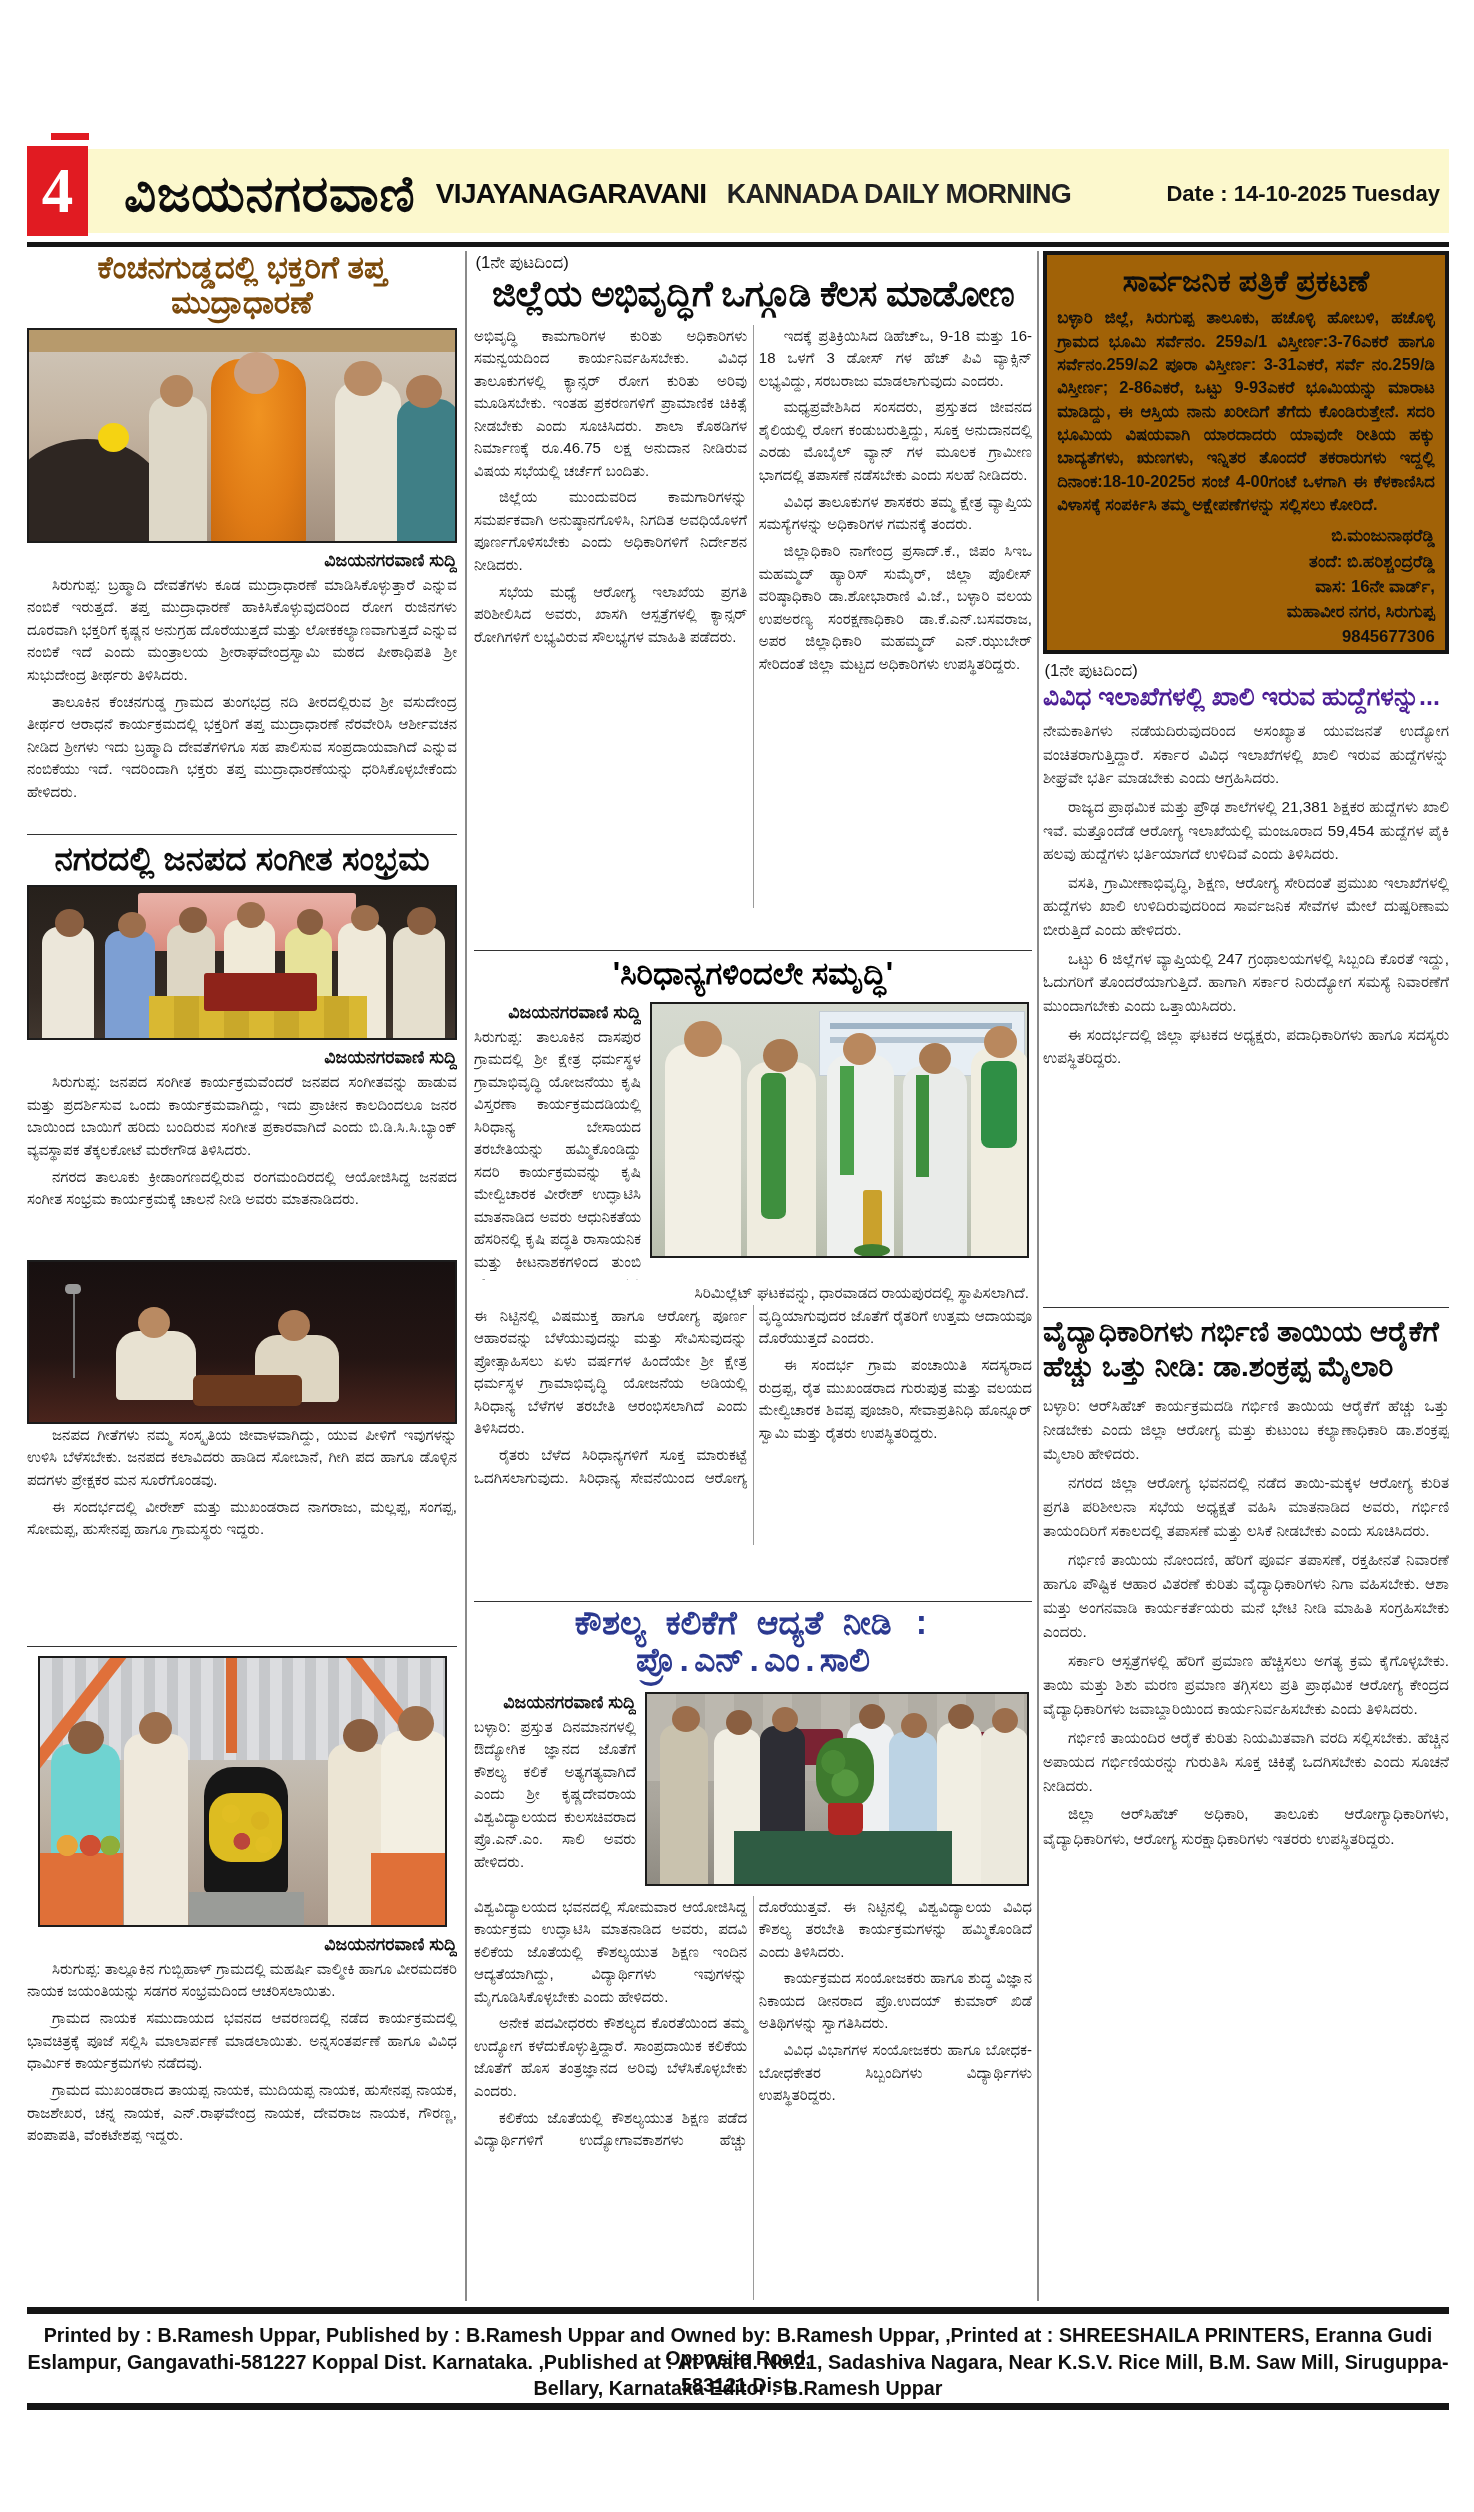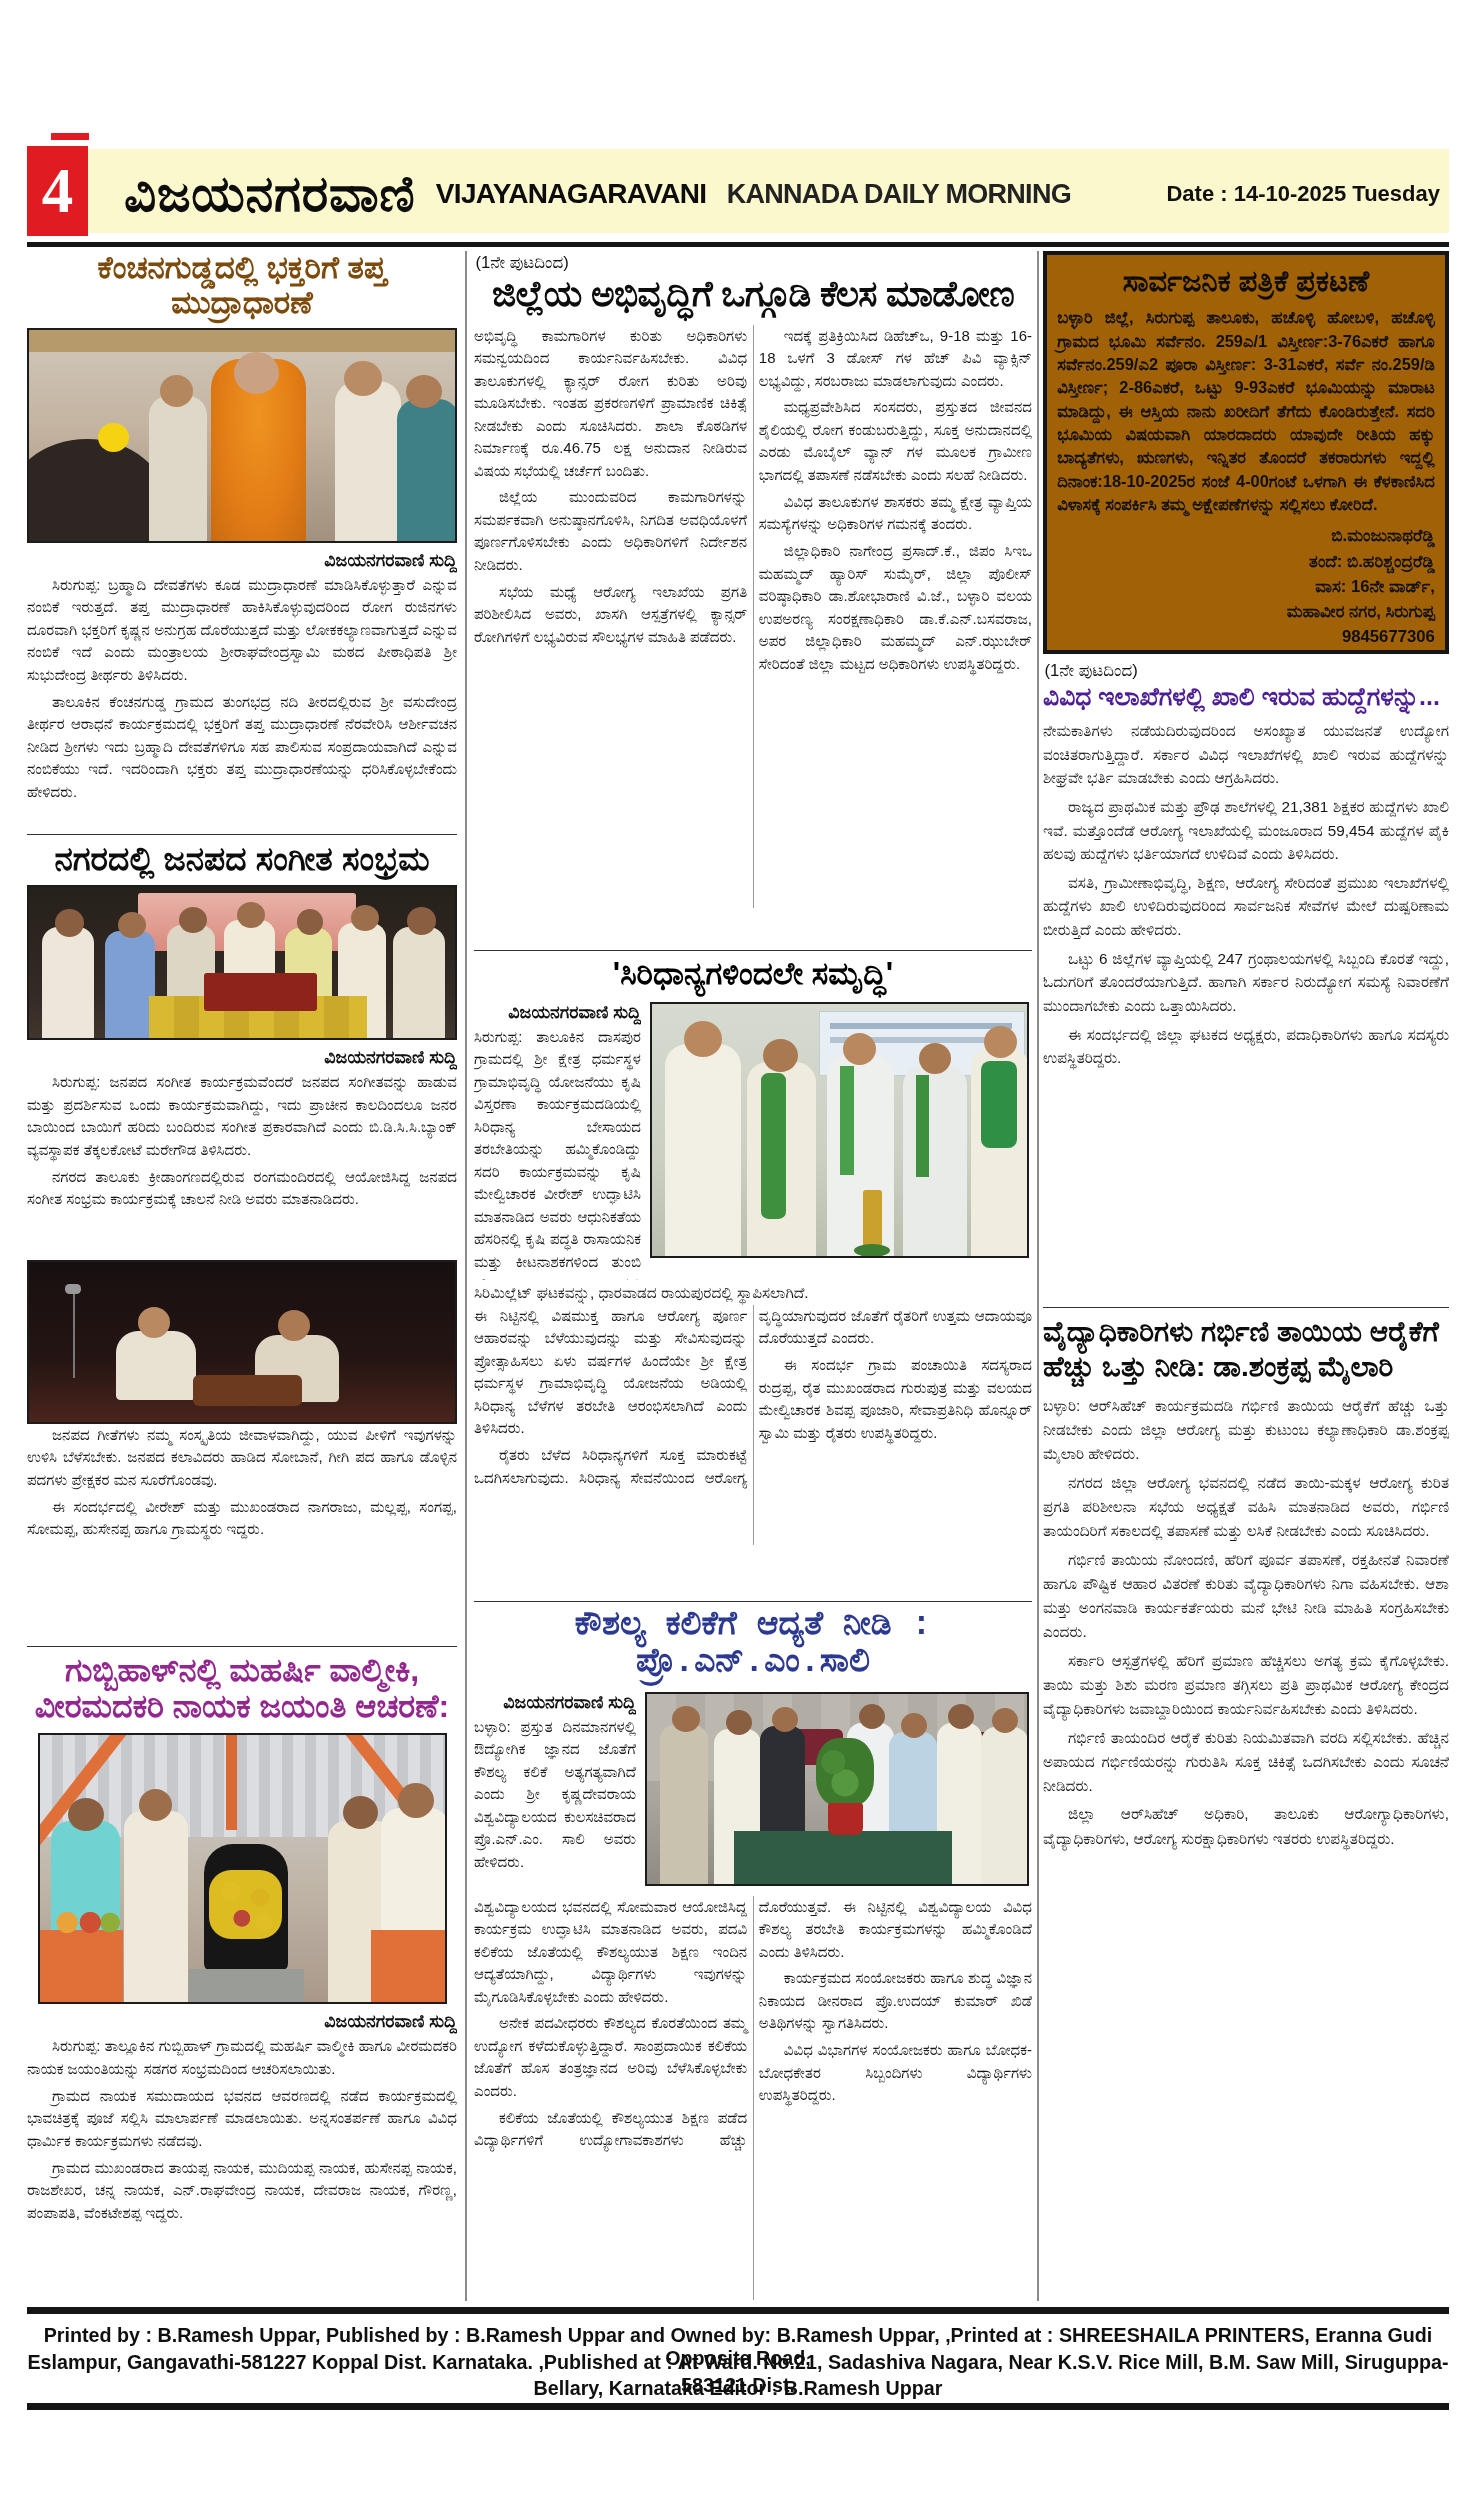--- a/index.html
+++ b/index.html
@@ -37,21 +37,21 @@
   .hl-green{color:#000000;font-size:31px;}
   .hl-blue{color:#2b3990;font-size:33px;font-family:Liberation Mono, monospace;}
   .hl-right{color:#4c1d95;font-size:25px;}
   .hl-right2{color:#0d0d0d;font-size:28px;}
   .contlabel{font-size:16.7px;color:#111;margin:1.5px 0 1.5px 1.5px;}
   .byline{font-weight:bold;font-size:17.5px;margin:7.3px 0 2.9px 1.5px;text-align:right;}
   .kbody{font-size:15px;line-height:1.5;text-align:justify;color:#161616;}
   .kbody p{margin:0 0 4.4px 0;text-indent:25px;}
   .kbody p.noind{text-indent:0;}
   .two-col{column-count:2;column-gap:11.7px;column-rule:0.7px solid #9a9a9a;}
-  .caption{font-size:15.3px;margin:4.4px 2.9px 2.9px 0;color:#161616;}
+  .caption{font-size:15.3px;text-align:right;margin:4.4px 2.9px 2.9px 0;color:#161616;}
 
   
   .notice{box-sizing:border-box;border:4.4px solid #151515;padding:7.3px 10.2px;height:403px;overflow:hidden;background:#a16207;}
   .notice-h{font-size:29px;font-weight:bold;text-align:center;margin:2.9px 0 7.3px 0;color:#0d0d0d;}
   .notice-b{font-size:16.4px;font-weight:bold;line-height:1.42;text-align:justify;color:#101010;}
   .sig{font-size:16.7px;font-weight:bold;text-align:right;line-height:1.5;margin-top:7.3px;color:#101010;}
   .sig div{margin:0;}
 
   
   .photo{position:relative;overflow:hidden;border:2.2px solid #1c1c1c;box-sizing:border-box;}
@@ -144,21 +144,20 @@
         <div class="ph" style="left:36px;top:22px;width:16px;height:10.2px;background:#999;border-radius:4.4px;"></div>
       </div>
       <div class="kbody">
         <p>ಜನಪದ ಗೀತೆಗಳು ನಮ್ಮ ಸಂಸ್ಕೃತಿಯ ಜೀವಾಳವಾಗಿದ್ದು, ಯುವ ಪೀಳಿಗೆ ಇವುಗಳನ್ನು ಉಳಿಸಿ ಬೆಳೆಸಬೇಕು. ಜನಪದ ಕಲಾವಿದರು ಹಾಡಿದ ಸೋಬಾನೆ, ಗೀಗಿ ಪದ ಹಾಗೂ ಡೊಳ್ಳಿನ ಪದಗಳು ಪ್ರೇಕ್ಷಕರ ಮನ ಸೂರೆಗೊಂಡವು.</p>
         <p>ಈ ಸಂದರ್ಭದಲ್ಲಿ ವೀರೇಶ್ ಮತ್ತು ಮುಖಂಡರಾದ ನಾಗರಾಜು, ಮಲ್ಲಪ್ಪ, ಸಂಗಪ್ಪ, ಸೋಮಪ್ಪ, ಹುಸೇನಪ್ಪ ಹಾಗೂ ಗ್ರಾಮಸ್ಥರು ಇದ್ದರು.</p>
       </div>
     </div>
 
     <div class="art" style="top:1395px;height:655px;">
       <hr class="sep">
-      <div class="hl hl-purple">ಗುಬ್ಬಿಹಾಳ್‌ನಲ್ಲಿ ಮಹರ್ಷಿ ವಾಲ್ಮೀಕಿ, ವೀರಮದಕರಿ ನಾಯಕ ಜಯಂತಿ ಆಚರಣೆ:</div>
       <div class="photo" style="margin:8.7px auto 0 auto;width:409px;height:271px;">
         <div class="ph" style="inset:0;background:linear-gradient(180deg,#cfd2d6 0%,#c0b6a8 55%,#a9988a 100%);"></div>
         <div class="ph" style="left:0;top:0;width:100%;height:102px;background:repeating-linear-gradient(90deg,#dcdde0 0 11.7px,#c6c8cb 11.7px 23px);"></div>
         <div class="ph" style="left:29px;top:-22px;width:13px;height:153px;background:#e0703a;transform:rotate(38deg);"></div>
         <div class="ph" style="left:350px;top:-22px;width:13px;height:153px;background:#e0703a;transform:rotate(-38deg);"></div>
         <div class="ph" style="left:186px;top:0;width:11.7px;height:95px;background:#d96a34;"></div>
         <div class="ph" style="left:11px;top:86px;width:69px;height:185px;background:#6fd3d1;border-radius:19px 19px 0 0;"></div>
         <div class="ph" style="left:28px;top:63px;width:36px;height:33px;background:#8a5f41;border-radius:50%;"></div>
         <div class="ph" style="left:84px;top:76px;width:64px;height:194px;background:#efe9dc;border-radius:17.5px 17.5px 0 0;"></div>
         <div class="ph" style="left:99px;top:54px;width:33px;height:32px;background:#9c6e4c;border-radius:50%;"></div>

